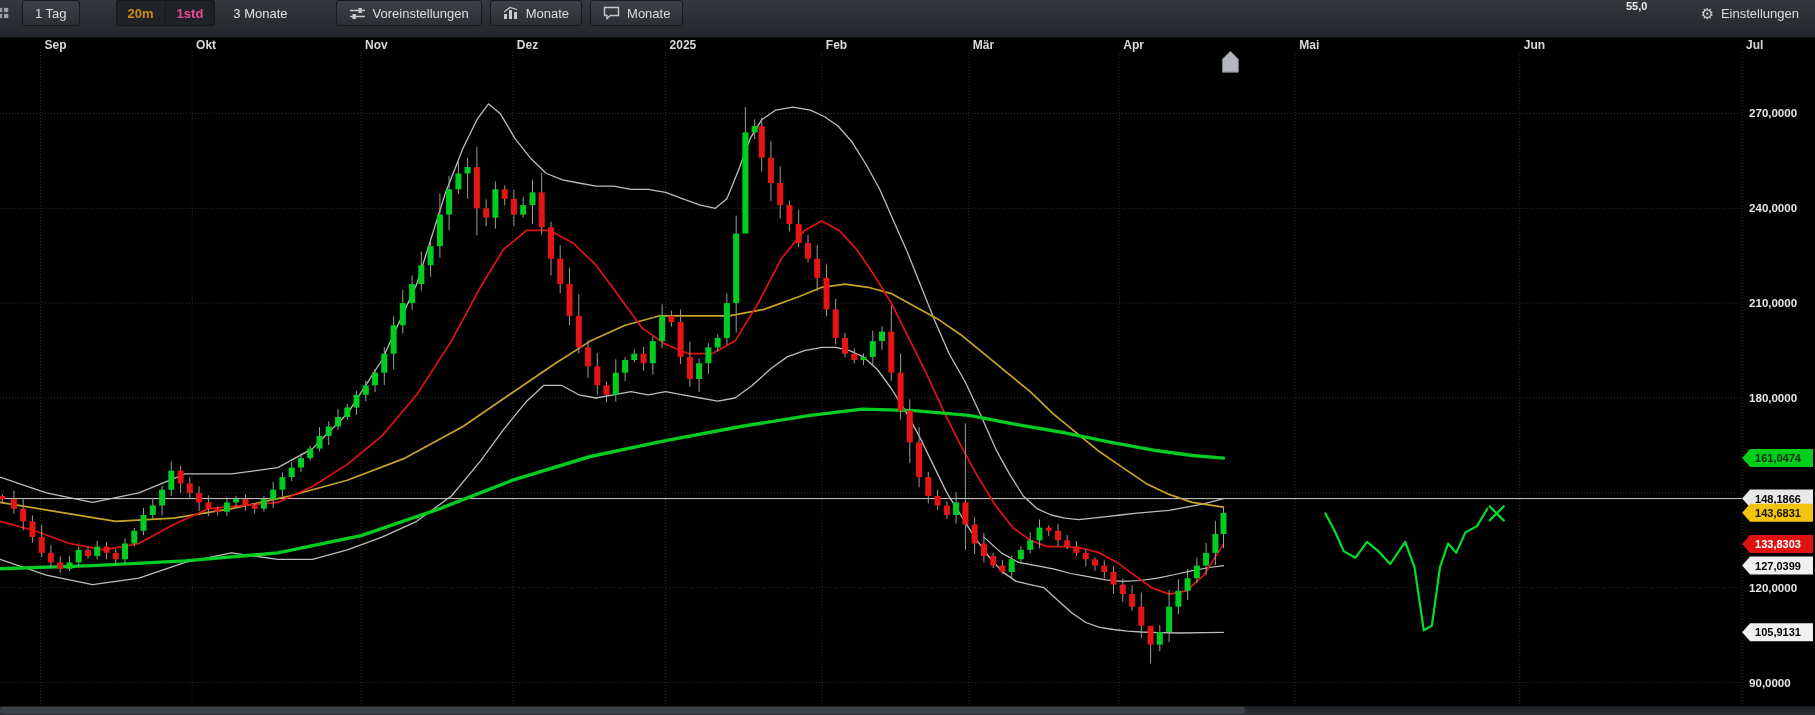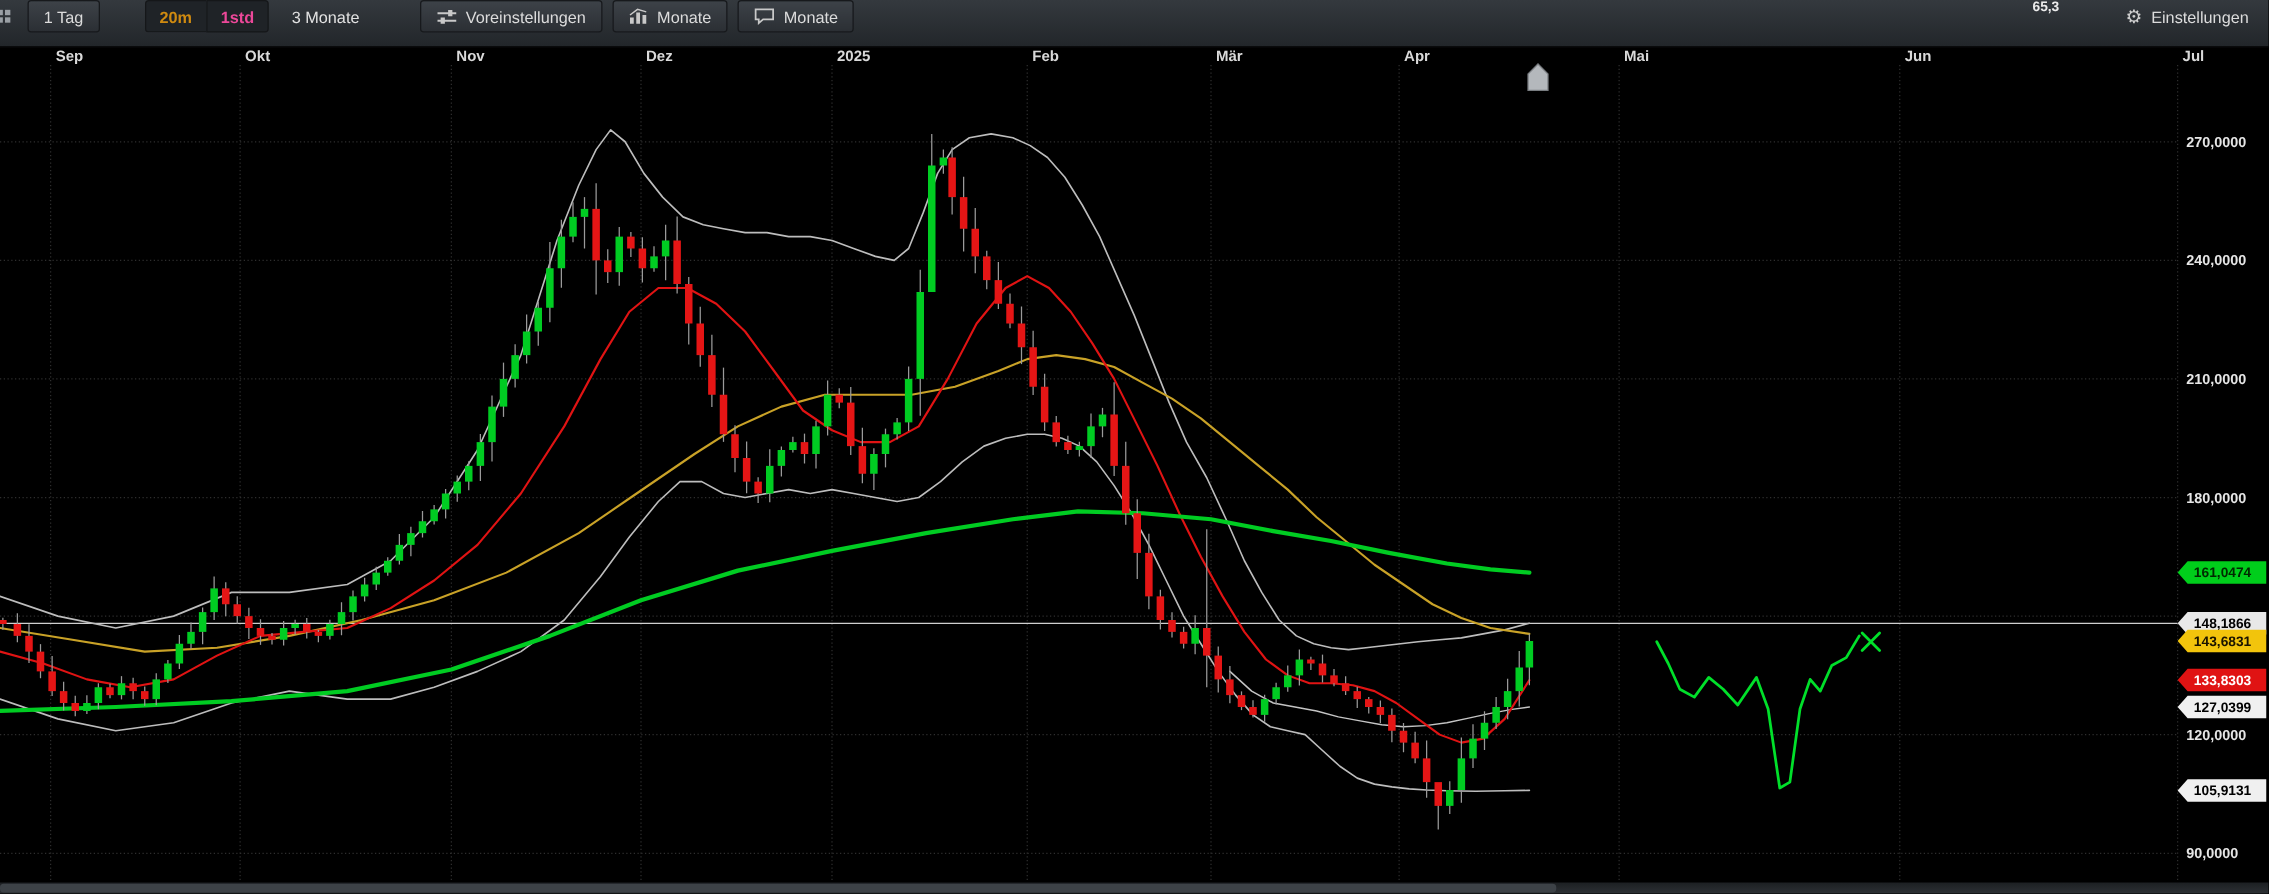--- a/index.html
+++ b/index.html
@@ -436,18 +436,18 @@
         <span>Monate</span>
       </button>
     </div>
 
     <button class="tb-settings">
       <span class="gear">⚙</span>
       <span>Einstellungen</span>
     </button>
   </div>
 
-  <span class="ind-val">65,3</span>
+  <span class="ind-val">55,0</span>
 
   <div class="hscroll">
     <div class="handle"></div>
   </div>
 </div>
 
 </body></html>

